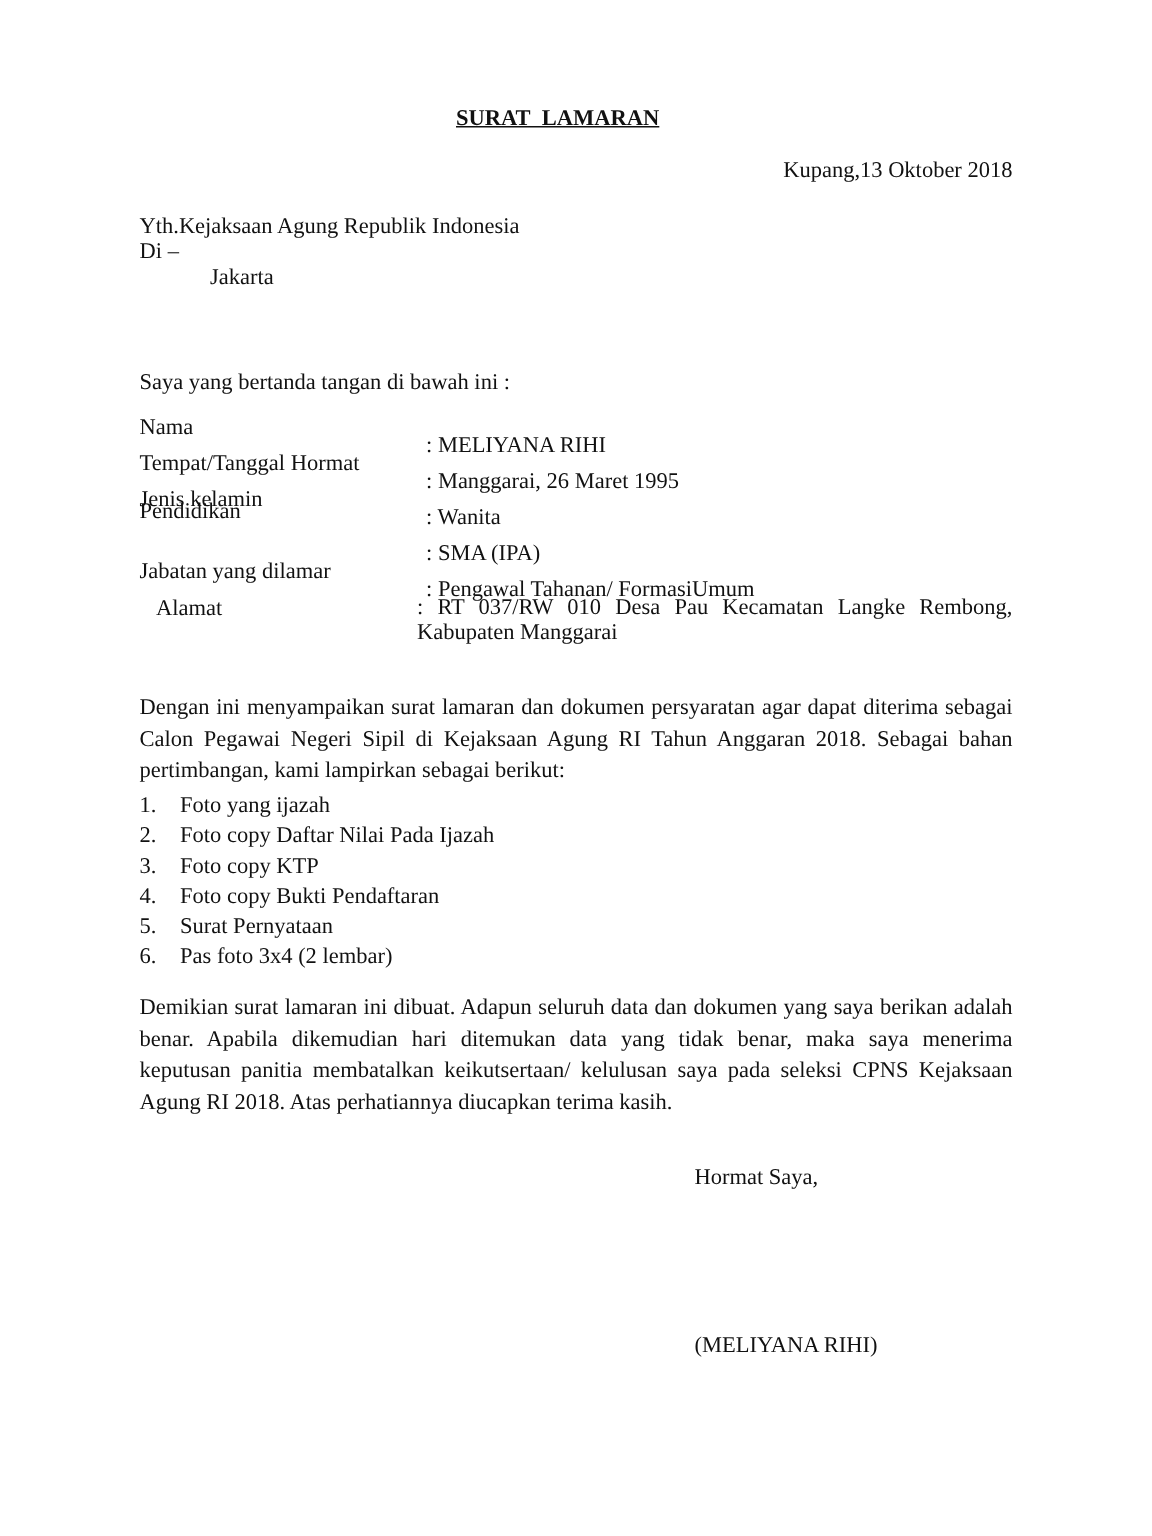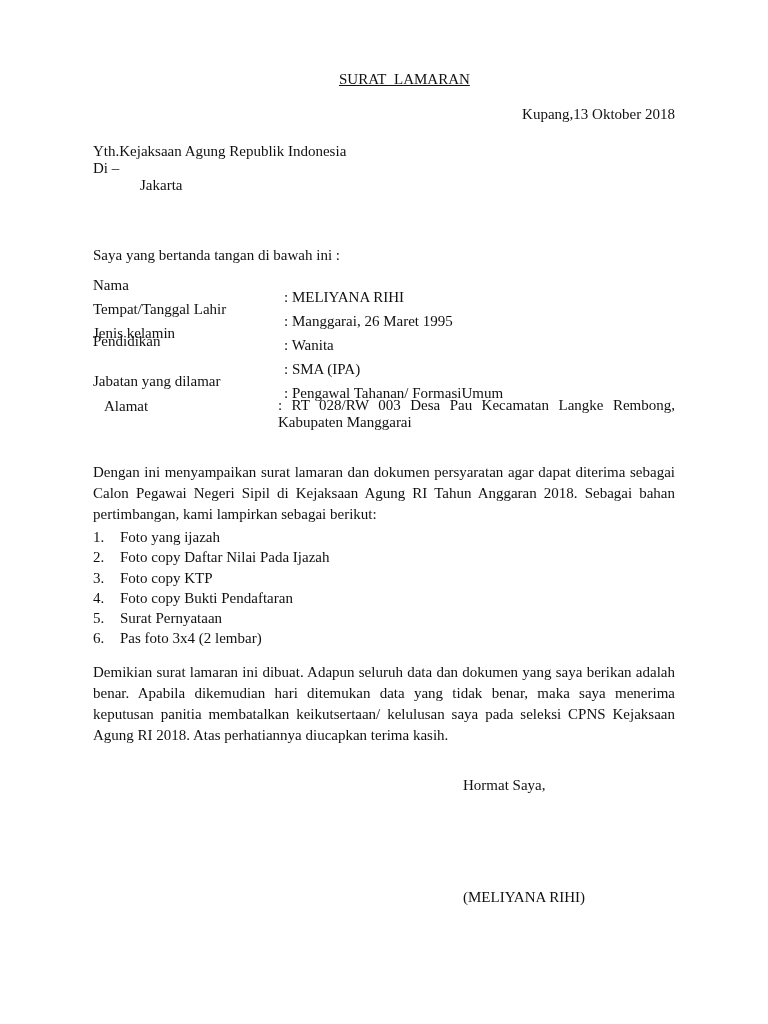--- a/index.html
+++ b/index.html
@@ -3,23 +3,22 @@
   <meta charset="utf-8">
   <style>
     html, body { margin: 0; padding: 0; background: #ffffff; }
     body {
       width: 768px; height: 1024px; position: relative; overflow: hidden;
       font-family: "Liberation Serif", "DejaVu Serif", serif;
       font-size: 15px; color: #111111;
     }
     .abs { position: absolute; white-space: nowrap; line-height: 18px; }
     .title {
-      left: 304px; top: 70px; font-weight: normal; text-decoration: underline;
+      left: 304px; top: 70px; font-weight: bold; text-decoration: underline;
       word-spacing: 4px;
-      margin-left: 35px;
     }
     .date { right: 93px; top: 105px; }
     .addr1 { left: 93px; top: 142px; }
     .addr2 { left: 93px; top: 159px; text-align: center; }
     .addr3 { left: 140px; top: 176px; }
     .intro { left: 93px; top: 246px; }
     .label { left: 93px; }
     .value { left: 284px; margin-top: 12px; }
     .alamat-label { left: 104px; top: 397px; }
     .alamat-value {
@@ -48,34 +47,34 @@
 
   <div class="abs addr1">Yth.Kejaksaan Agung Republik Indonesia</div>
   <div class="abs addr2">Di –</div>
   <div class="abs addr3">Jakarta</div>
 
   <div class="abs intro">Saya yang bertanda tangan di bawah ini :</div>
 
   <div class="abs label" style="top:276px">Nama</div>
   <div class="abs value" style="top:276px">: MELIYANA RIHI</div>
 
-  <div class="abs label" style="top:300px">Tempat/Tanggal Lahir</div>
+  <div class="abs label" style="top:300px">Tempat/Tanggal Hormat</div>
   <div class="abs value" style="top:300px">: Manggarai, 26 Maret 1995</div>
 
   <div class="abs label" style="top:324px">Jenis kelamin</div>
   <div class="abs value" style="top:324px">: Wanita</div>
 
   <div class="abs label" style="top:332px">Pendidikan</div>
   <div class="abs value" style="top:348px">: SMA (IPA)</div>
 
   <div class="abs label" style="top:372px">Jabatan yang dilamar</div>
   <div class="abs value" style="top:372px">: Pengawal Tahanan/ FormasiUmum</div>
 
   <div class="abs alamat-label">Alamat</div>
-  <div class="abs alamat-value">:  RT 028/RW 003 Desa Pau Kecamatan Langke Rembong, Kabupaten Manggarai</div>
+  <div class="abs alamat-value">:  RT 037/RW 010 Desa Pau Kecamatan Langke Rembong, Kabupaten Manggarai</div>
 
   <div class="abs para para1">Dengan ini menyampaikan surat lamaran dan dokumen persyaratan agar dapat diterima sebagai Calon Pegawai Negeri Sipil di Kejaksaan Agung RI Tahun Anggaran 2018. Sebagai bahan pertimbangan, kami lampirkan sebagai berikut:</div>
 
   <ul class="abs list">
     <li><span class="num">1.</span><span>Foto yang ijazah</span></li>
     <li><span class="num">2.</span><span>Foto copy Daftar Nilai Pada Ijazah</span></li>
     <li><span class="num">3.</span><span>Foto copy KTP</span></li>
     <li><span class="num">4.</span><span>Foto copy Bukti Pendaftaran</span></li>
     <li><span class="num">5.</span><span>Surat Pernyataan</span></li>
     <li><span class="num">6.</span><span>Pas foto 3x4 (2 lembar)</span></li>

